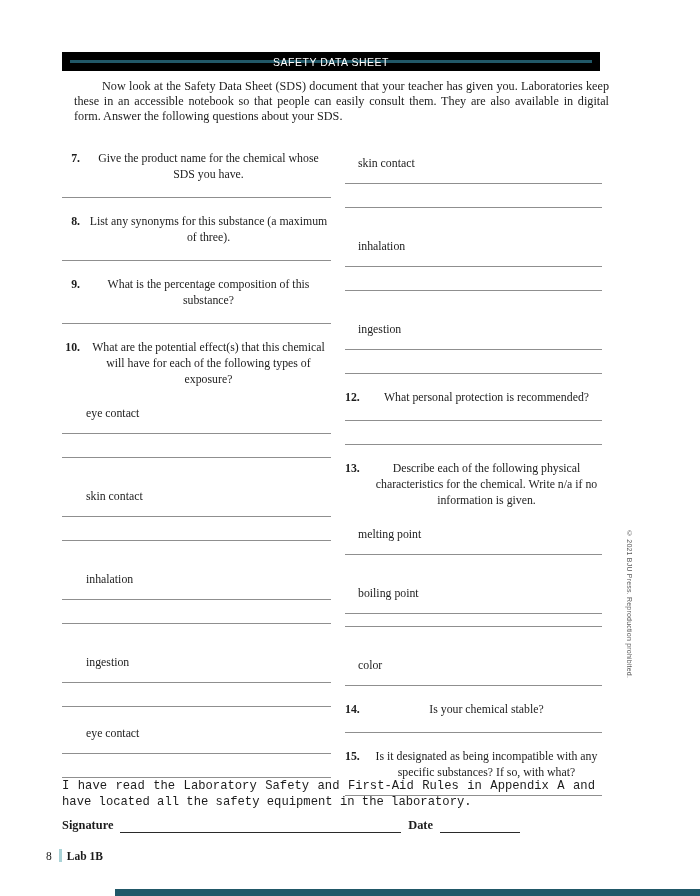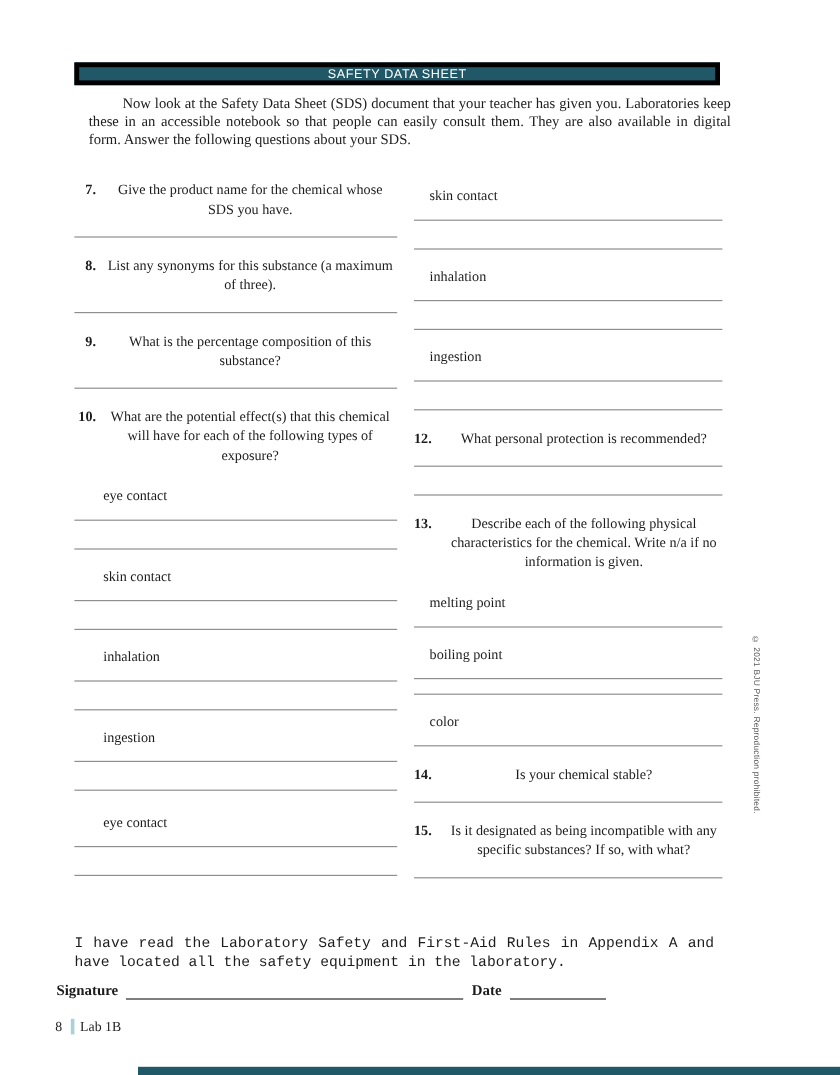--- a/index.html
+++ b/index.html
@@ -9,21 +9,21 @@
     font-family:"Liberation Serif", serif;
     color:#1c1c1c;
     position:relative;
     overflow:hidden;
   }
   .page { position:absolute; inset:0; }
 
   
   .banner {
     position:absolute; left:62px; top:52px; width:538px; height:19px;
-    background:#215868; border:4px solid #000000;
+    background:#215868; border:8px solid #000000;
     display:flex; align-items:center; justify-content:center;
   }
   .banner-title {
     font-family:"Liberation Sans", sans-serif;
     font-size:10.5px; color:#ffffff; letter-spacing:0.5px;
   }
 
   
   .intro {
     position:absolute; left:74px; top:79px; width:535px;
@@ -36,46 +36,46 @@
   .col-left  { left:0;   width:269px; padding-top:10px; }
   .col-right { left:283px; width:257px; padding-top:9px; }
 
   .question { display:flex; margin-top:15px; font-size:11.8px; line-height:16px; }
   .col .question:first-child, .col .sub-label:first-child { margin-top:0; }
   .col-right .sub-label:first-child { margin-top:6px; }
   .qnum { flex:none; width:24px; font-weight:bold; text-align:right; padding-right:6px; }
   .col-right .qnum { width:26px; text-align:left; padding-right:0; }
   .qtext { flex:1;text-align:center; }
 
-  .sub-label { margin-top:14px; padding-left:24px; font-size:11.8px; line-height:16px; }
+  .sub-label { margin-top:30px; padding-left:24px; font-size:11.8px; line-height:16px; }
   .col-right .sub-label { padding-left:13px; }
   .sub-label.tight { margin-top:18px; }
 
   .answer-line { border-bottom:1px solid #8f8f8f; height:24px; width:100%; }
   .answer-line.after-q { height:16px; }
   .answer-line.after-label { height:13px; }
 
   
   .affirmation {
     position:absolute; left:62px; top:779px; width:533px;
     font-size:12.2px; line-height:15.5px; text-align:justify;font-family:Liberation Mono, monospace;
   }
   .signature-row {
-    position:absolute; left:47px; top:818px; width:458px;
+    position:absolute; left:62px; top:818px; width:458px;
     display:flex; align-items:flex-end; font-size:12.4px; font-weight:bold;
   }
   .sig-label, .date-label { flex:none; }
   .sig-line { flex:1; border-bottom:1.3px solid #2a2a2a; height:15px; margin:0 7px; }
   .date-line { flex:none; width:80px; border-bottom:1.3px solid #2a2a2a; height:15px; margin-left:7px; }
 
   
   .footer { position:absolute; left:46px; top:849px; display:flex; align-items:center; font-size:11.5px; }
   .page-num { margin-right:7px; }
   .footer-tick { width:3px; height:13px; background:#a9d2d6; margin-right:5px; }
-  .lab-label { font-weight:normal; }
+  .lab-label { font-weight:bold; }
 
   
   .copyright {
     position:absolute; left:626px; top:530px; height:150px;
     writing-mode:vertical-rl;
     font-family:"Liberation Sans", sans-serif;
     font-size:7px; color:#5a5a5a; letter-spacing:0.2px; white-space:nowrap;
   }
 
   

